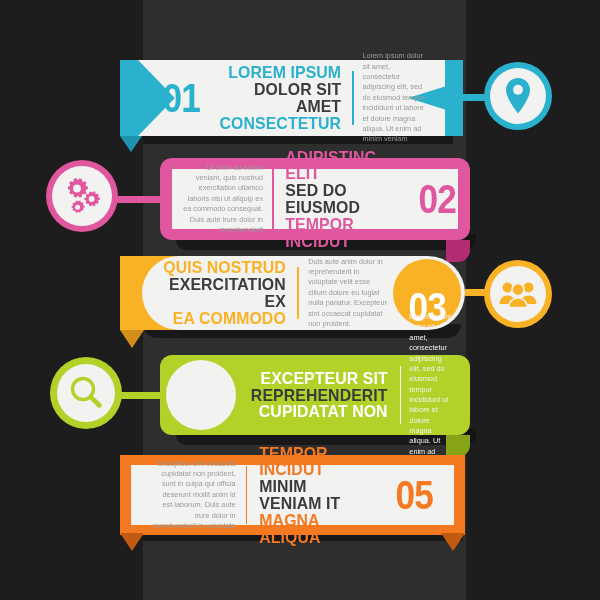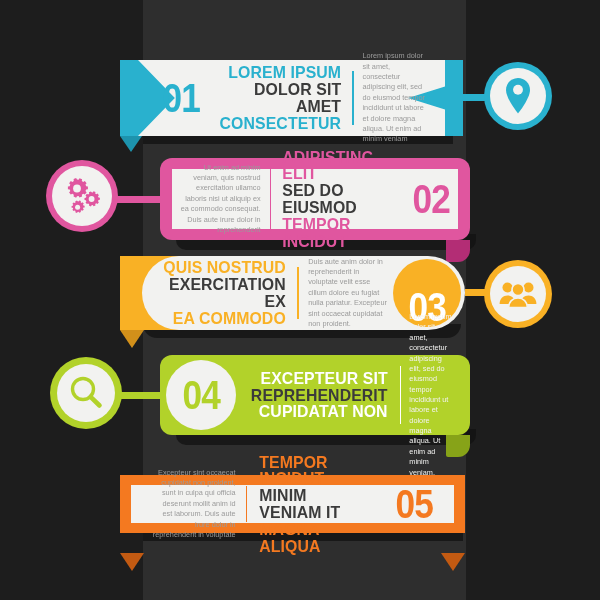--- a/index.html
+++ b/index.html
@@ -213,22 +213,21 @@
     width: 58px;
     height: 7px;
     background: #b2d22a;
   }
 
   
   #row5 {
     left: 120px;
     top: 455px;
     width: 345px;
-    height: 58px;
-    margin-top: 20px;
+    height: 80px;
   }
   #row5 .frame {
     position: absolute;
     inset: 0;
     background: #f47920;
   }
   #row5 .panel {
     position: absolute;
     left: 11px;
     top: 10px;
@@ -295,21 +294,21 @@
   
   #row1 .content { padding: 0 36px 0 40px; }
   #row1 .num { color: #29b1ce; margin-right: 14px; }
   #row1 .heading { text-align: right; margin-right: 9px; }
   #row1 .heading .l1, #row1 .heading .l3 { color: #29b1ce; }
   #row1 .heading .l2 { color: #3b3b3b; }
   #row1 .divider { background: #29b1ce; }
   #row1 .body { width: 98px; margin-left: 9px; }
 
   
-  #row2 .content { padding: 0 18px 0 20px; }
+  #row2 .content { padding: 0 12px 0 20px; }
   #row2 .body { width: 104px; text-align: right; margin-right: 9px; }
   #row2 .divider { background: #e0569f; }
   #row2 .heading { margin-left: 9px; }
   #row2 .heading .l1, #row2 .heading .l3 { color: #e0569f; }
   #row2 .heading .l2 { color: #3b3b3b; }
   #row2 .num { color: #e0569f; margin-left: 16px; }
 
   
   #row3 .content { padding: 0 76px 0 38px; }
   #row3 .heading { text-align: right; margin-right: 9px; }
@@ -492,23 +491,20 @@
     <div class="content">
       <div class="heading">
         <span class="l1">EXCEPTEUR SIT</span>
         <span class="l2">REPREHENDERIT</span>
         <span class="l3">CUPIDATAT NON</span>
       </div>
       <div class="divider"></div>
       <div class="body">Lorem ipsum dolor sit amet, consectetur adipiscing elit, sed do eiusmod tempor incididunt ut labore et dolore magna aliqua. Ut enim ad minim veniam.</div>
     </div>
     <div class="numcircle"></div>
-    <div class="numwrap">
-      <div class="num">04</div>
-    </div>
     <div class="tail"></div>
     <div class="connector"></div>
   </div>
 
   <div class="icon-circle" id="icon4">
     <div class="inner">
       <svg width="38" height="38" viewBox="0 0 38 38" aria-hidden="true">
         <circle cx="16" cy="15" r="10.5" fill="none" stroke="#b2d22a" stroke-width="3.4"></circle>
         <line x1="23.6" y1="22.8" x2="32.5" y2="31.5" stroke="#b2d22a" stroke-width="4.6" stroke-linecap="round"></line>
       </svg>

